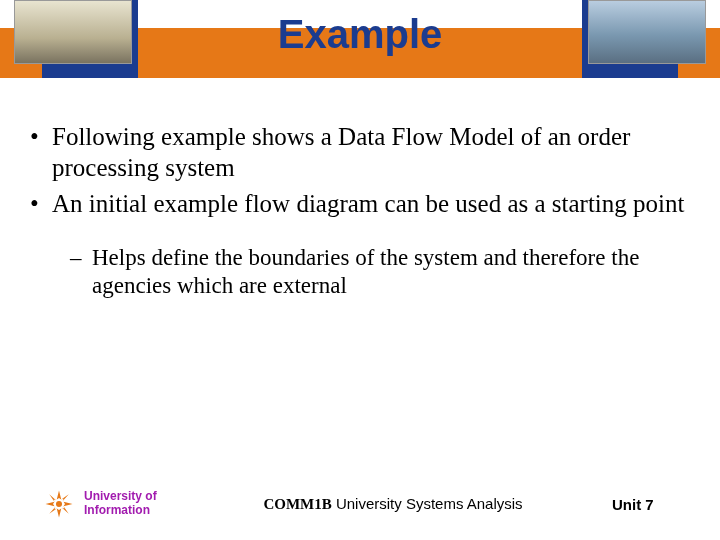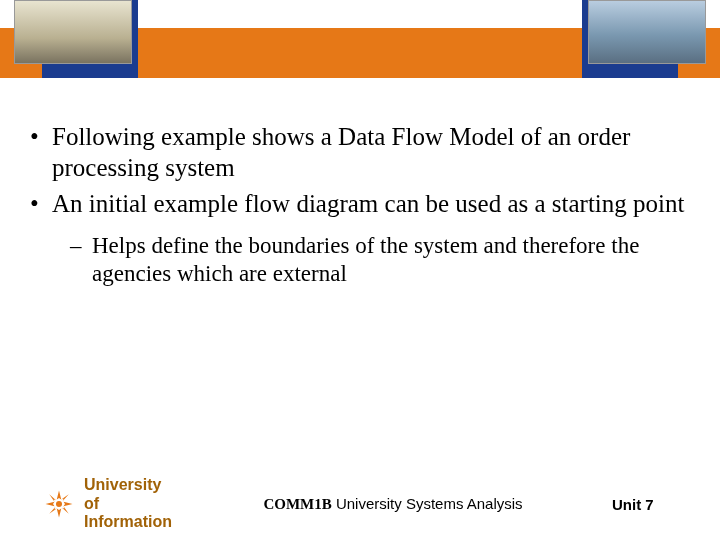--- a/index.html
+++ b/index.html
@@ -91,21 +91,21 @@
   .bullet-list > li::before {
     content: "•";
     position: absolute;
     left: 2px;
     top: 0;
     color: #000;
     font-size: 25px;
   }
   .sub-list {
     list-style: none;
-    margin-top: 12px;
+    margin-top: 24px;
     margin-left: 18px;
   }
   .sub-list > li {
     position: relative;
     padding-left: 22px;
     font-size: 23px;
     line-height: 1.22;
     color: #000;
   }
   .sub-list > li::before {
@@ -125,23 +125,23 @@
     align-items: center;
     padding: 0 28px 0 44px;
   }
   .logo {
     width: 30px;
     height: 30px;
     margin-right: 10px;
     flex-shrink: 0;
   }
   .uni-name {
-    font-size: 16px;
+    font-size: 12px;
     line-height: 1.15;
-    color: #a16207;
+    color: #a21caf;
     width: 90px;
     flex-shrink: 0;
   }
   .uni-name b { font-weight: bold; display: block; }
   .course {
     flex: 1;
     text-align: center;
     font-size: 15px;
     color: #000;
   }
@@ -156,20 +156,21 @@
 </style>
 </head>
 <body>
 
 <div class="header">
   <div class="orange-bar"></div>
   <div class="blue-box-left"></div>
   <div class="blue-box-right"></div>
   <div class="photo-left"></div>
   <div class="photo-right"></div>
+  <div class="title">Example</div>
 </div>
 
 <div class="content">
   <ul class="bullet-list">
     <li>Following example shows a Data Flow Model of an order processing system</li>
     <li>
       <span>An initial example flow diagram can be used as a starting point</span>
       <ul class="sub-list">
         <li>Helps define the boundaries of the system and therefore the agencies which are external</li>
       </ul>

